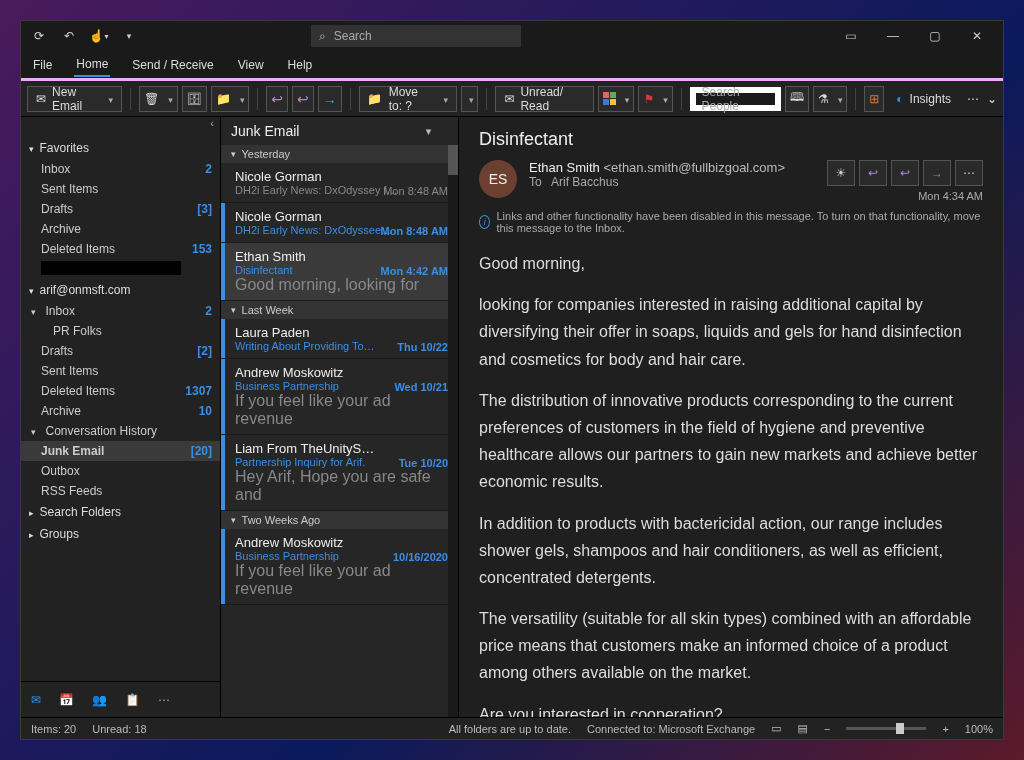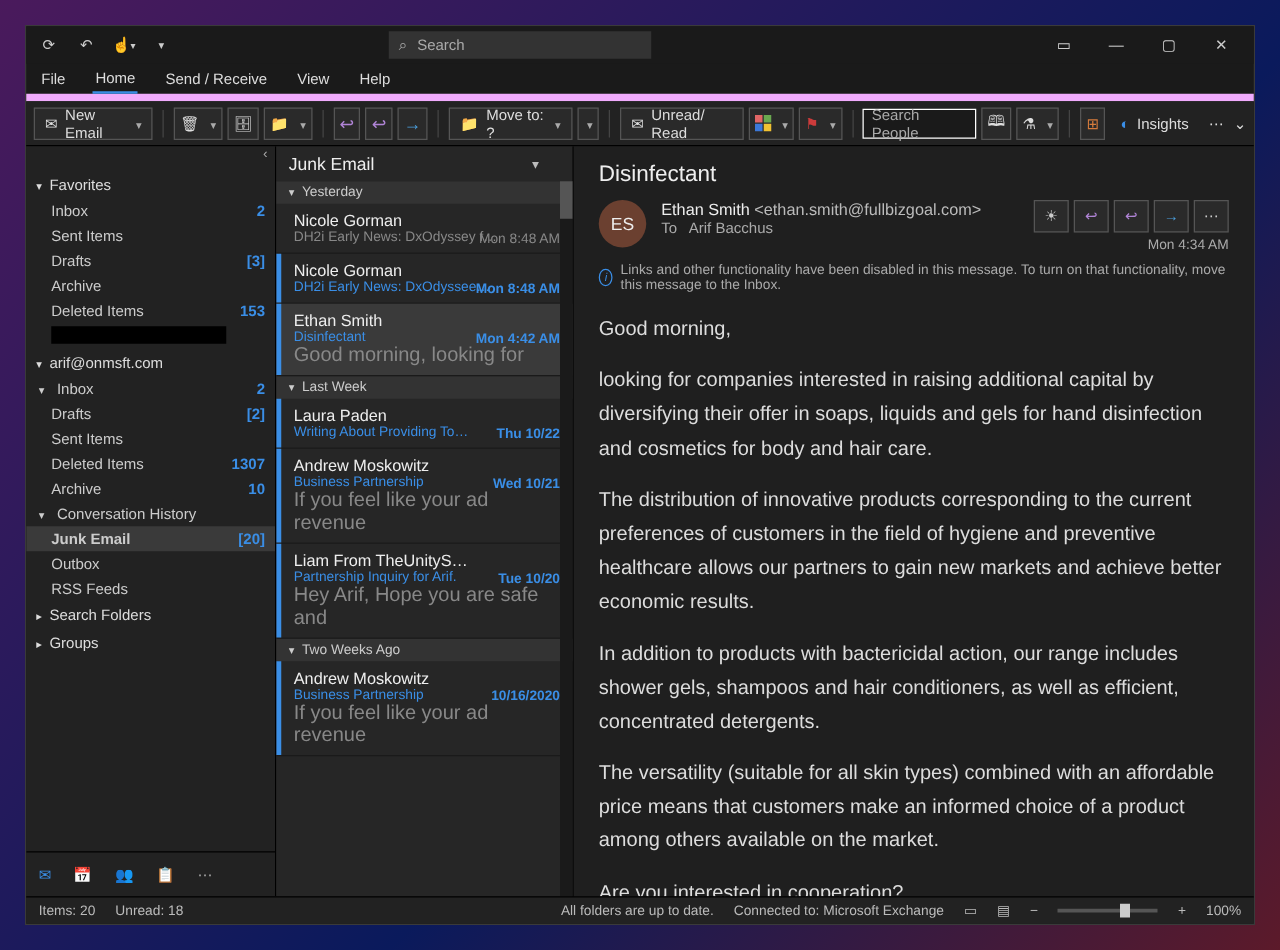--- a/index.html
+++ b/index.html
@@ -4,32 +4,32 @@
 <style>
   * { box-sizing: border-box; margin: 0; padding: 0; font-family: "Segoe UI", sans-serif; }
   body { background: linear-gradient(135deg, #4a1a5c 0%, #0a1a5c 60%, #5c1a2a 100%); width: 1024px; height: 760px; overflow: hidden; }
   .window { position: absolute; left: 20px; top: 20px; width: 984px; height: 720px; background: #1a1a1a; color: #e0e0e0; font-size: 12px; display: flex; flex-direction: column; border: 1px solid #3a3a3a; }
   .titlebar { height: 30px; background: #1a1a1a; display: flex; align-items: center; padding: 0 6px; }
   .titlebar .left { display: flex; gap: 6px; align-items: center; }
   .titlebar .icon-btn { width: 24px; height: 24px; display: flex; align-items: center; justify-content: center; color: #ccc; cursor: default; }
   .searchbar { margin-left: 170px; width: 210px; height: 22px; background: #333; display: flex; align-items: center; padding: 0 8px; color: #aaa; gap: 8px; }
   .titlebar .right { margin-left: auto; display: flex; gap: 2px; }
   .win-btn { width: 40px; height: 28px; display: flex; align-items: center; justify-content: center; color: #ccc; }
-  .menubar { height: 30px; display: flex; align-items: center; padding: 0 10px; gap: 20px; border-bottom: 6px solid #f0abfc; }
+  .menubar { height: 30px; display: flex; align-items: center; padding: 0 10px; gap: 20px; border-bottom: 3px solid #f0abfc; }
   .menubar .item { padding: 4px 2px; color: #ddd; }
   .menubar .item.active { border-bottom: 2px solid #3a8ee6; }
   .ribbon { height: 36px; background: #222; border-bottom: 1px solid #000; display: flex; align-items: center; padding: 0 6px; gap: 4px; }
   .rbtn { height: 26px; padding: 0 8px; border: 1px solid #555; display: flex; align-items: center; gap: 6px; color: #ddd; background: #2a2a2a; }
   .rbtn.small { padding: 0 4px; }
   .rbtn .caret::after { content: "▾"; font-size: 9px; color: #aaa; margin-left: 3px; }
   .ribbon .sep { width: 1px; height: 22px; background: #444; margin: 0 4px; }
   .arrow { font-size: 14px; }
   .undo { color: #b084d6; }
   .fwd { color: #4a9edc; }
-  .search-people { width: 100px; height: 24px; background: #1a1a1a; border: 1px solid #ffffff; padding: 0 6px; color: #aaa; display: flex; align-items: center; }
+  .search-people { width: 100px; height: 24px; background: #1a1a1a; border: 6px solid #ffffff; padding: 0 6px; color: #aaa; display: flex; align-items: center; }
   .body { flex: 1; display: flex; overflow: hidden; }
   .sidebar { width: 200px; background: #222; display: flex; flex-direction: column; border-right: 1px solid #000; }
   .sidebar .collapse { height: 20px; text-align: right; padding-right: 6px; color: #aaa; font-size: 11px; }
   .side-section { padding: 4px 8px; color: #ddd; display: flex; align-items: center; gap: 4px; }
   .side-section .chev::before { content: "▾"; font-size: 9px; margin-right: 2px; }
   .side-section.collapsed .chev::before { content: "▸"; }
   .side-item { padding: 3px 8px 3px 20px; display: flex; justify-content: space-between; color: #ccc; }
   .side-item.indent { padding-left: 32px; }
   .side-item.selected { background: #3a3a3a; font-weight: 600; }
   .side-item .count { color: #3a8ee6; font-weight: 600; }
@@ -216,20 +216,24 @@
 
       <div class="side-section">
           <span class="chev"></span>
           <span>arif@onmsft.com</span>
         </div>
       <div id="acct-list">
           <div class="side-item">
             <span><span style="position:relative;left:-10px;font-size:9px">▾</span>Inbox</span>
             <span class="count">2</span>
           </div>
+          <div class="side-item indent">
+            <span>PR Folks</span>
+            <span class="count"></span>
+          </div>
           <div class="side-item">
             <span>Drafts</span>
             <span class="count">[2]</span>
           </div>
           <div class="side-item">
             <span>Sent Items</span>
             <span class="count"></span>
           </div>
           <div class="side-item">
             <span>Deleted Items</span>

